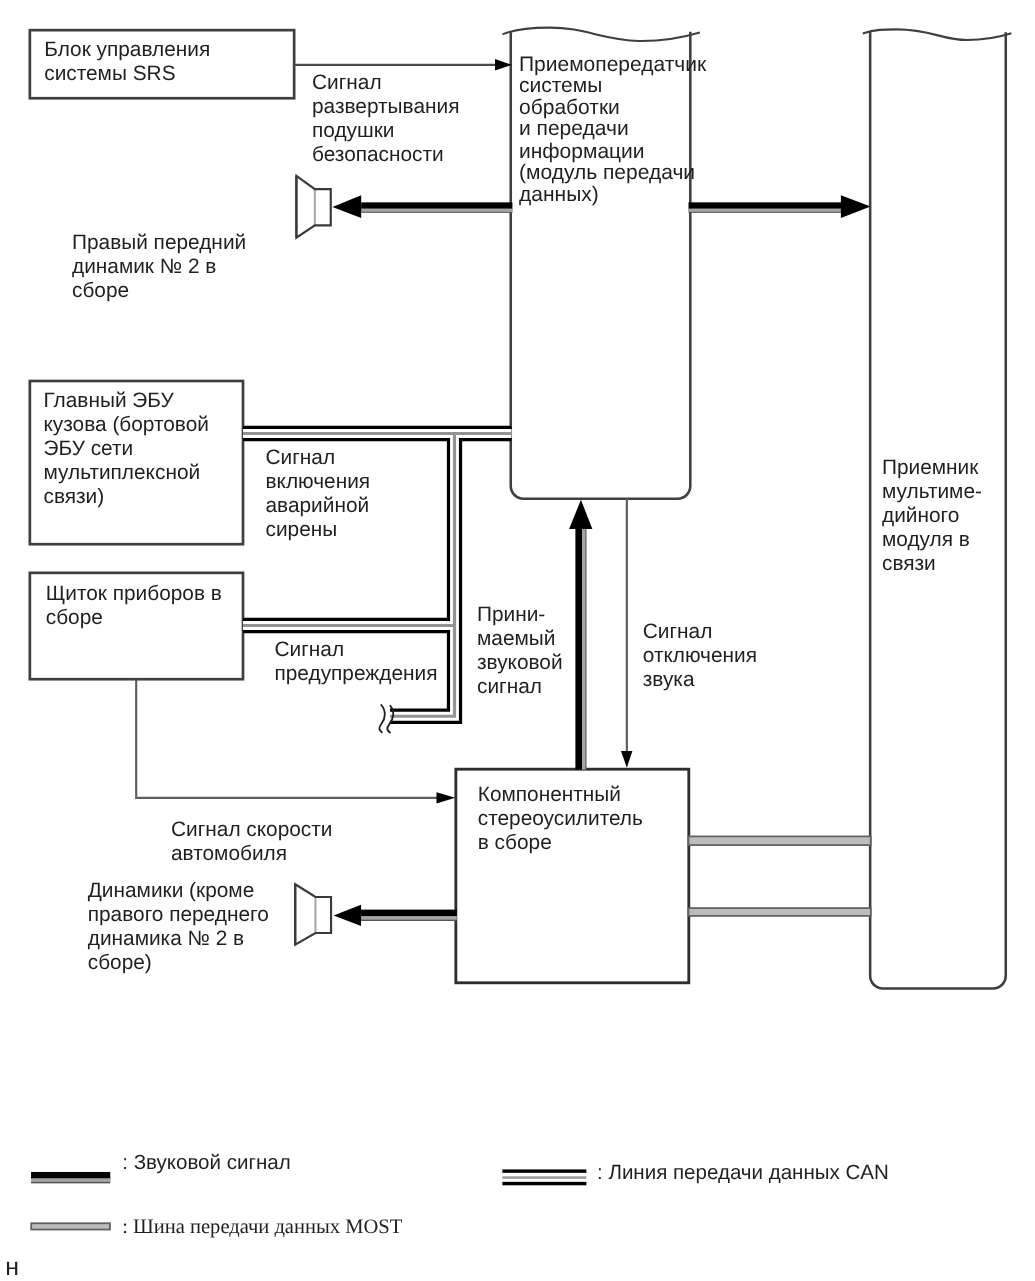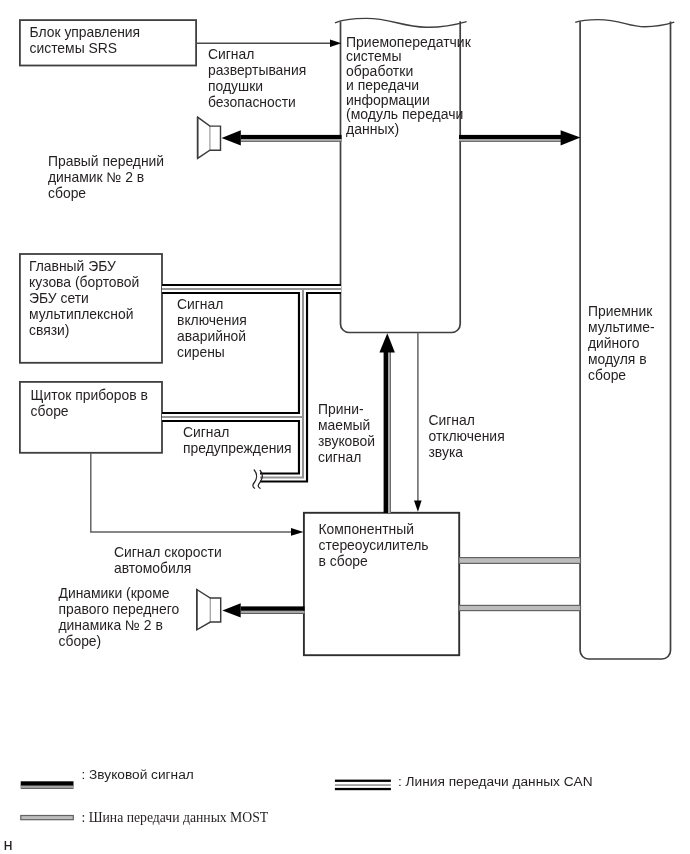--- a/index.html
+++ b/index.html
@@ -130,21 +130,21 @@
 <div class="lbl sm" style="left:346px;top:34.5px;width:118px;">Приемопередатчик
 системы обработки
 и передачи
 информации
 (модуль передачи
 данных)</div>
 <div class="lbl" style="left:588px;top:303px;width:80px;">Приемник
 мультиме-
 дийного
 модуля в
-сборе</div>
+связи</div>
 <div class="lbl" style="left:29px;top:258px;width:135px;">Главный ЭБУ
 кузова (бортовой
 ЭБУ сети
 мультиплексной
 связи)</div>
 <div class="lbl" style="left:30.5px;top:386.5px;width:133px;">Щиток приборов в
 сборе</div>
 <div class="lbl" style="left:318.5px;top:521px;width:140px;">Компонентный
 стереоусилитель
 в сборе</div>

